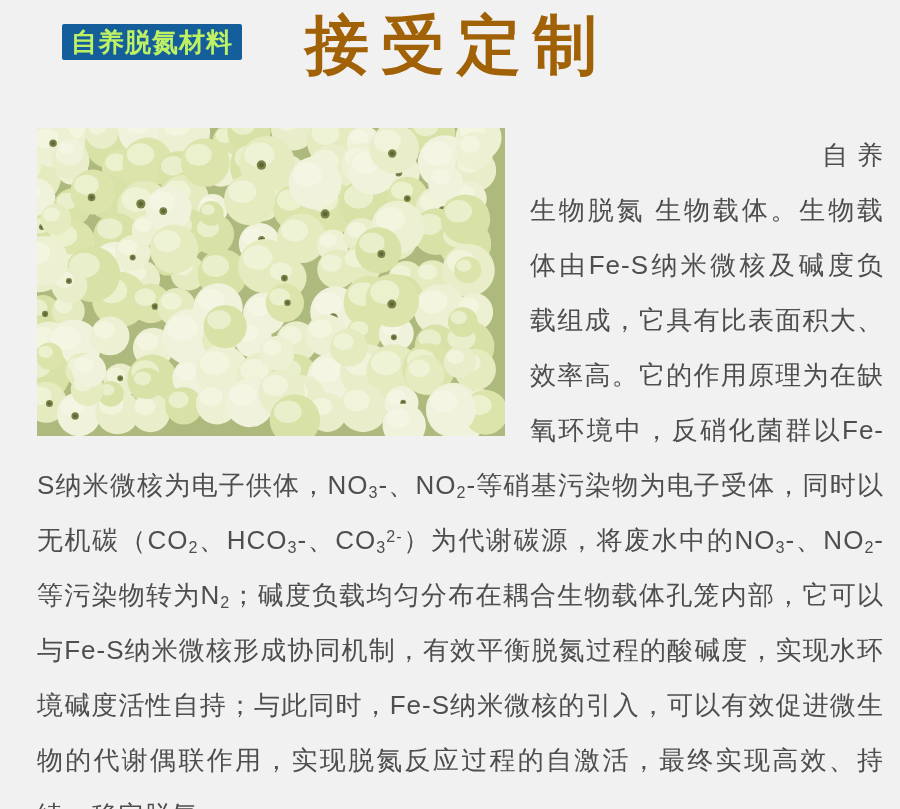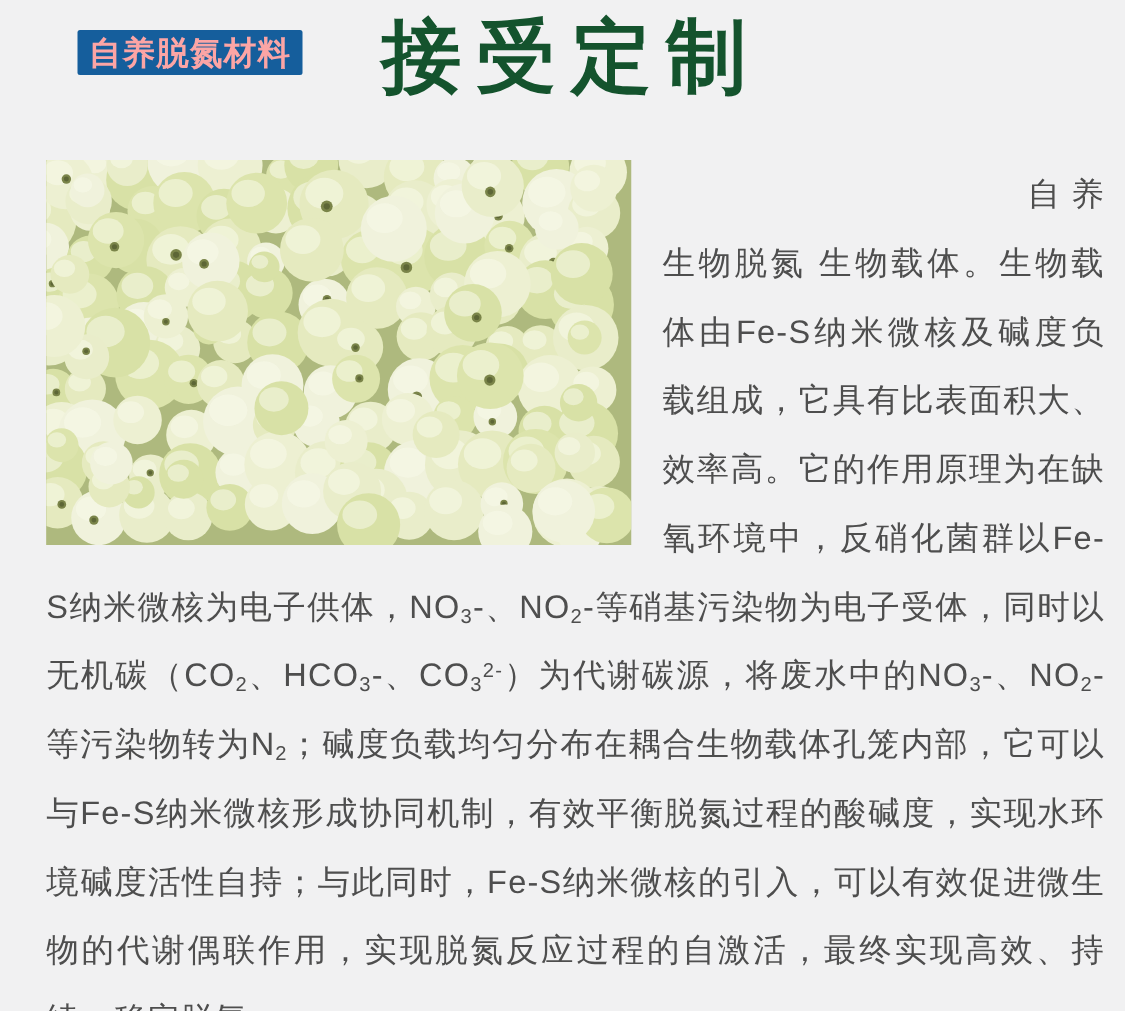--- a/index.html
+++ b/index.html
@@ -68,22 +68,22 @@
   .desc sup {
     font-size: 0.62em;
     vertical-align: 0.45em;
     line-height: 0;
   }
 </style>
 </head>
 <body style="background: rgb(241, 241, 242);">
 
 <div class="header">
-  <span class="badge" style="background: rgb(21, 94, 156); color: #fca5a5;">自养脱氮材料</span>
-  <span class="title" style="color: #14532d;">接受定制</span>
+  <span class="badge" style="background: rgb(21, 94, 156); color: #bef264;">自养脱氮材料</span>
+  <span class="title" style="color: #a16207;">接受定制</span>
 </div>
 
 <div class="content">
   <div class="photo">
     <svg id="bead-svg" width="468" height="308" viewBox="0 0 468 308">
         <rect width="468" height="308" fill="#aeb97e"></rect>
         <g>
           <circle cx="5.481536614708602" cy="8.317098617553711" r="26.894216895103455" fill="#d8e1a6"></circle>
           <ellipse cx="-2.0488441159203656" cy="-0.28905078887939517" rx="14.7918192923069" ry="12.102397602796556" fill="#f8fae9" opacity="0.55"></ellipse>
         </g>

